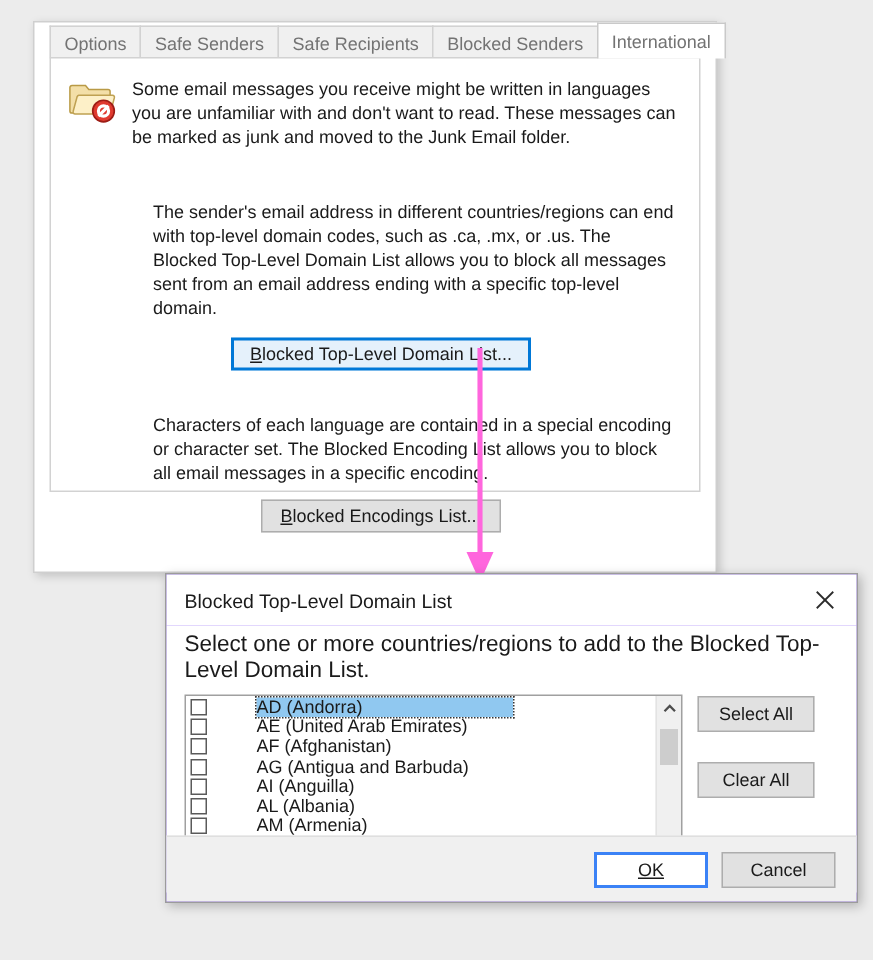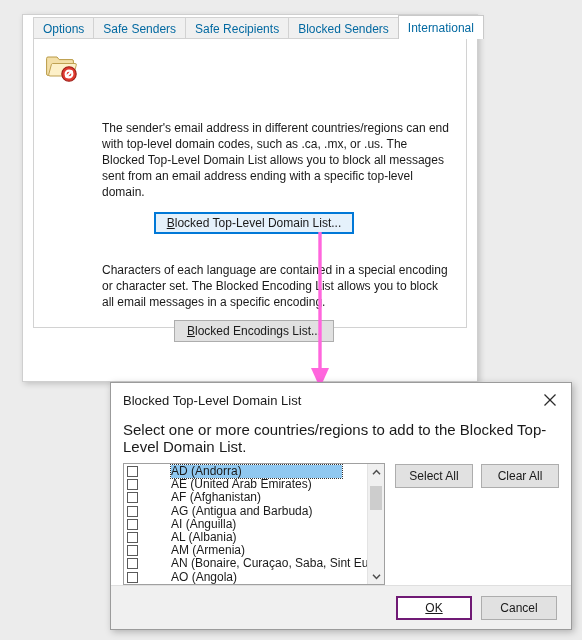--- a/index.html
+++ b/index.html
@@ -59,21 +59,21 @@
     margin: 0 10px;
     display: flex;
     align-items: flex-end;
     box-sizing: border-box;
   }
   .tab {
     height: 22px;
     line-height: 22px;
     padding: 0 9px;
     font-size: 12px;
-    color: #0369a1;
+    color: #737373;
     background: #f0f0f0;
     border: 1px solid #d2d2d2;
     border-bottom: none;
     margin-right: -1px;
     box-sizing: border-box;
     cursor: default;
     white-space: nowrap;
   }
   .tab.active {
     background: #ffffff;
@@ -141,21 +141,21 @@
     white-space: nowrap;
     text-align: center;
   }
   .winbtn.focused {
     background: #e5f1fb;
     border: 2px solid #0078d7;
     padding: 2px 11px;
   }
   .winbtn.defaulted {
     background: #ffffff;
-    border: 2px solid #701a75;
+    border: 2px solid #3b82f6;
     padding: 2px 11px;
     text-decoration: underline;
   }
   .accel { text-decoration: underline; }
 
   
   #arrow-annotation {
     position: absolute;
     left: 302px;
     top: 232px;
@@ -164,21 +164,21 @@
     pointer-events: none;
     z-index: 40;
   }
 
   
   #tld-dialog {
     position: absolute;
     left: 110px;
     top: 382px;
     width: 462px;
-    height: 248px;
+    height: 220px;
     background: #8b5cf6;
     border: 1px solid #9b9b9b;
     box-shadow: 2px 2px 7px rgba(0,0,0,0.25);
     box-sizing: border-box;
     z-index: 50;
   }
   #tld-titlebar {
     height: 34px;
     background: #ffffff;
     display: flex;
@@ -277,21 +277,22 @@
   #sb-down {
     position: absolute;
     bottom: 0;
     left: 0;
     width: 16px;
   }
 
   #side-buttons {
     padding-left: 10px;
     display: flex;
-    gap: 8px;
+    flex-direction: column;
+    gap: 20px;
     padding-top: 1px;
   }
   #side-buttons .winbtn {
     width: 78px;
     padding: 4px 0;
   }
 
   #tld-footer {
     position: absolute;
     left: 0;
@@ -329,20 +330,21 @@
     <div class="intro-row">
       <div class="folder-icon">
         <svg width="34" height="30" viewBox="0 0 34 30" aria-hidden="true">
           <path d="M2 4 h9 l2.2 2.6 H26 a1.4 1.4 0 0 1 1.4 1.4 V21 a1.4 1.4 0 0 1 -1.4 1.4 H2 A1.4 1.4 0 0 1 0.6 21 V5.4 A1.4 1.4 0 0 1 2 4 z" fill="#f3dfa8" stroke="#b99a46" stroke-width="1"></path>
           <path d="M6.5 10.5 h22.5 a1.3 1.3 0 0 1 1.25 1.7 l-2.6 9.6 a1.6 1.6 0 0 1 -1.55 1.2 H4 a1.3 1.3 0 0 1 -1.25 -1.7 l2.6 -9.6 A1.6 1.6 0 0 1 6.5 10.5 z" fill="#fdf0c8" stroke="#bfa152" stroke-width="1"></path>
           <circle cx="23" cy="21" r="7.2" fill="#e03a2f" stroke="#9d1d16" stroke-width="1.1"></circle>
           <circle cx="23" cy="21" r="3.4" fill="none" stroke="#ffffff" stroke-width="2.1"></circle>
           <line x1="19.6" y1="24.4" x2="26.4" y2="17.6" stroke="#ffffff" stroke-width="2.1"></line>
         </svg>
       </div>
+      <div class="intro-text">Some email messages you receive might be written in languages you are unfamiliar with and don't want to read. These messages can be marked as junk and moved to the Junk Email folder.</div>
     </div>
 
     <div class="body-block" style="padding-top:34px;">
       <div class="body-para">The sender's email address in different countries/regions can end with top-level domain codes, such as .ca, .mx, or .us. The Blocked Top-Level Domain List allows you to block all messages sent from an email address ending with a specific top-level domain.</div>
       <div class="btn-row" style="padding-top:12px;">
         <button class="winbtn focused"><span class="accel">B</span><span>locked Top-Level Domain List...</span></button>
       </div>
     </div>
 
     <div class="body-block" style="padding-top:28px;">

